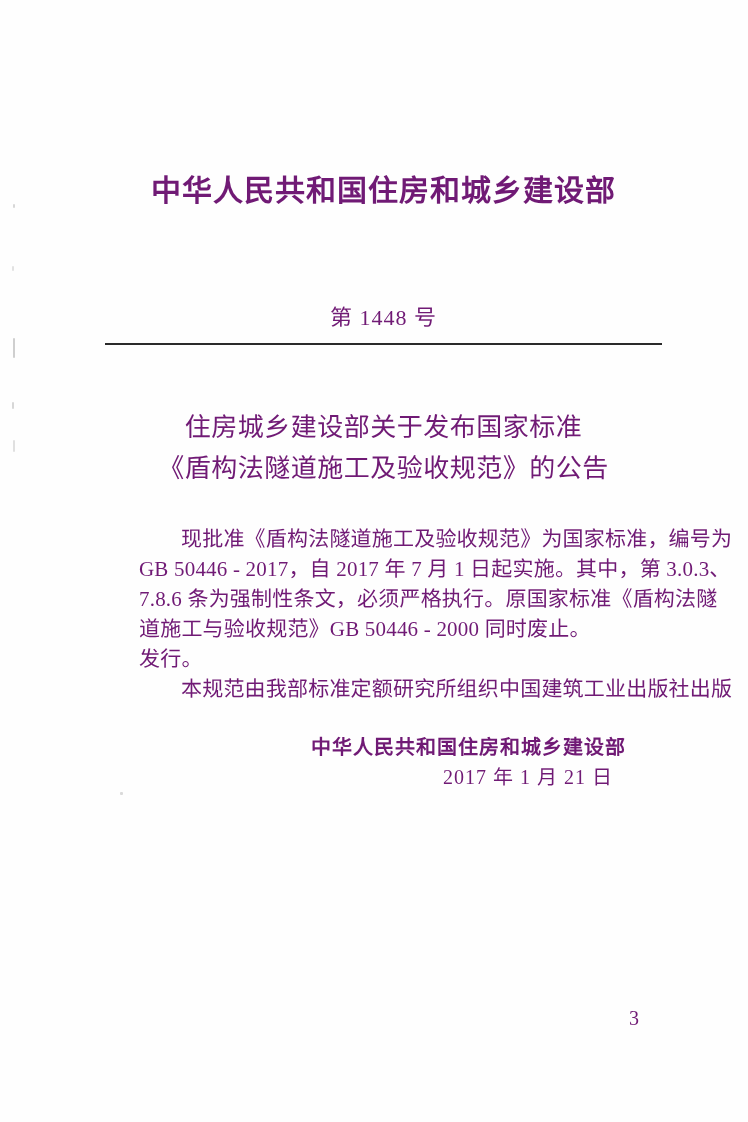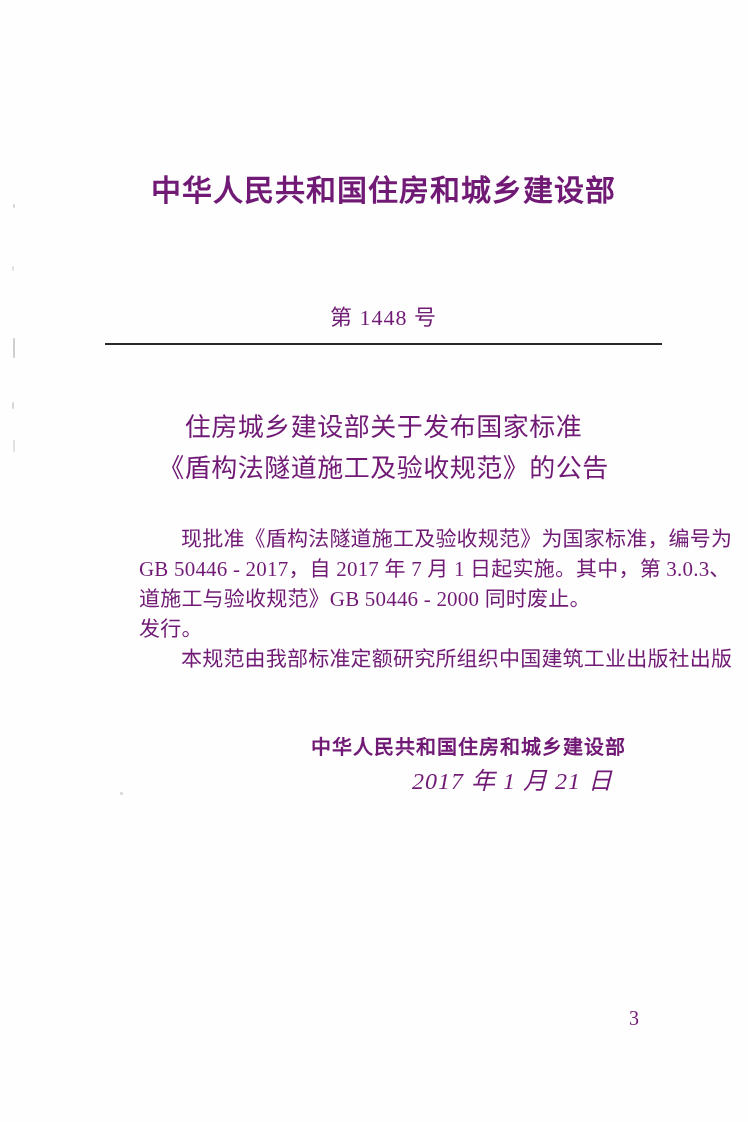--- a/index.html
+++ b/index.html
@@ -84,23 +84,22 @@
   .signature {
     top: 731px;
     right: 36px;
     font-size: 20px;
     font-weight: bold;
     letter-spacing: 1px;
   }
   .date {
     top: 761px;
     right: 49px;
-    font-size: 24px;
+    font-size: 20px;
     letter-spacing: 1px;
-    font-style: italic;
   }
 
   .page-number {
     position: absolute;
     left: 629px;
     top: 1007px;
     font-size: 20px;
   }
 
   
@@ -130,20 +129,21 @@
 
     <div class="abs rule"></div>
 
     <div class="abs title-line title-line1">住房城乡建设部关于发布国家标准</div>
 
     <div class="abs title-line title-line2">《盾构法隧道施工及验收规范》的公告</div>
 
     <div class="abs body-block">
       <div class="body-line indent">现批准《盾构法隧道施工及验收规范》为国家标准，编号为</div>
       <div class="body-line">GB 50446 - 2017，自 2017 年 7 月 1 日起实施。其中，第 3.0.3、</div>
+      <div class="body-line">7.8.6 条为强制性条文，必须严格执行。原国家标准《盾构法隧</div>
       <div class="body-line">道施工与验收规范》GB 50446 - 2000 同时废止。</div>
       <div class="body-line">发行。</div>
       <div class="body-line indent">本规范由我部标准定额研究所组织中国建筑工业出版社出版</div>
     </div>
 
     <div class="abs signature">中华人民共和国住房和城乡建设部</div>
 
     <div class="abs date">2017 年 1 月 21 日</div>
 
   </div>

